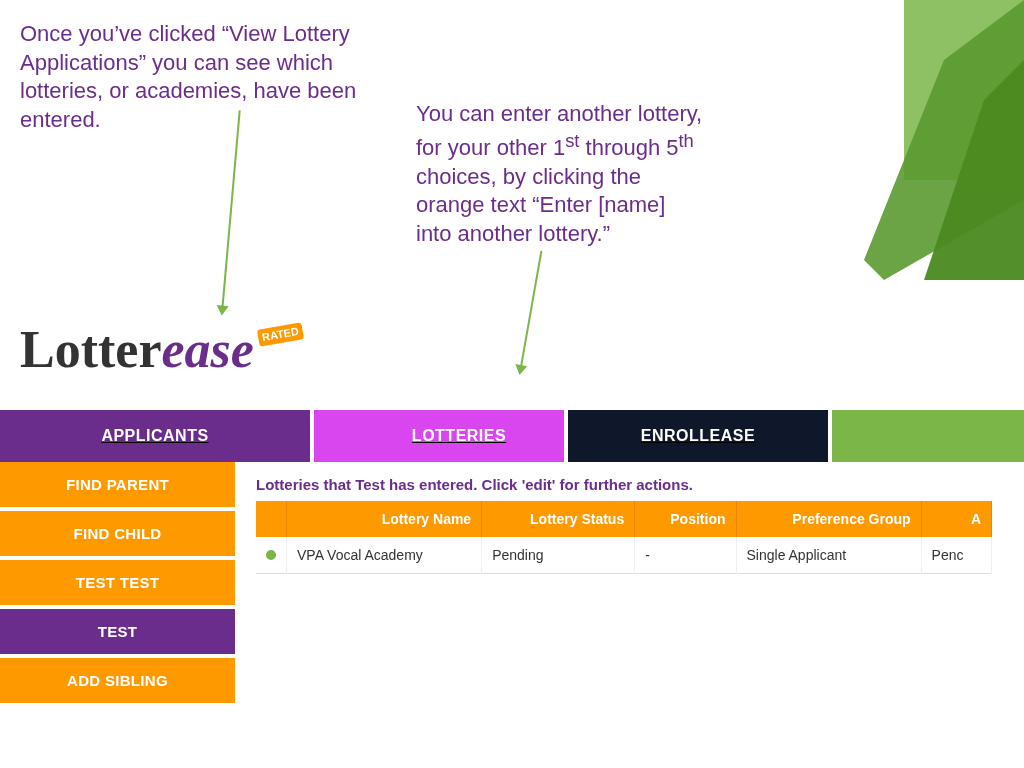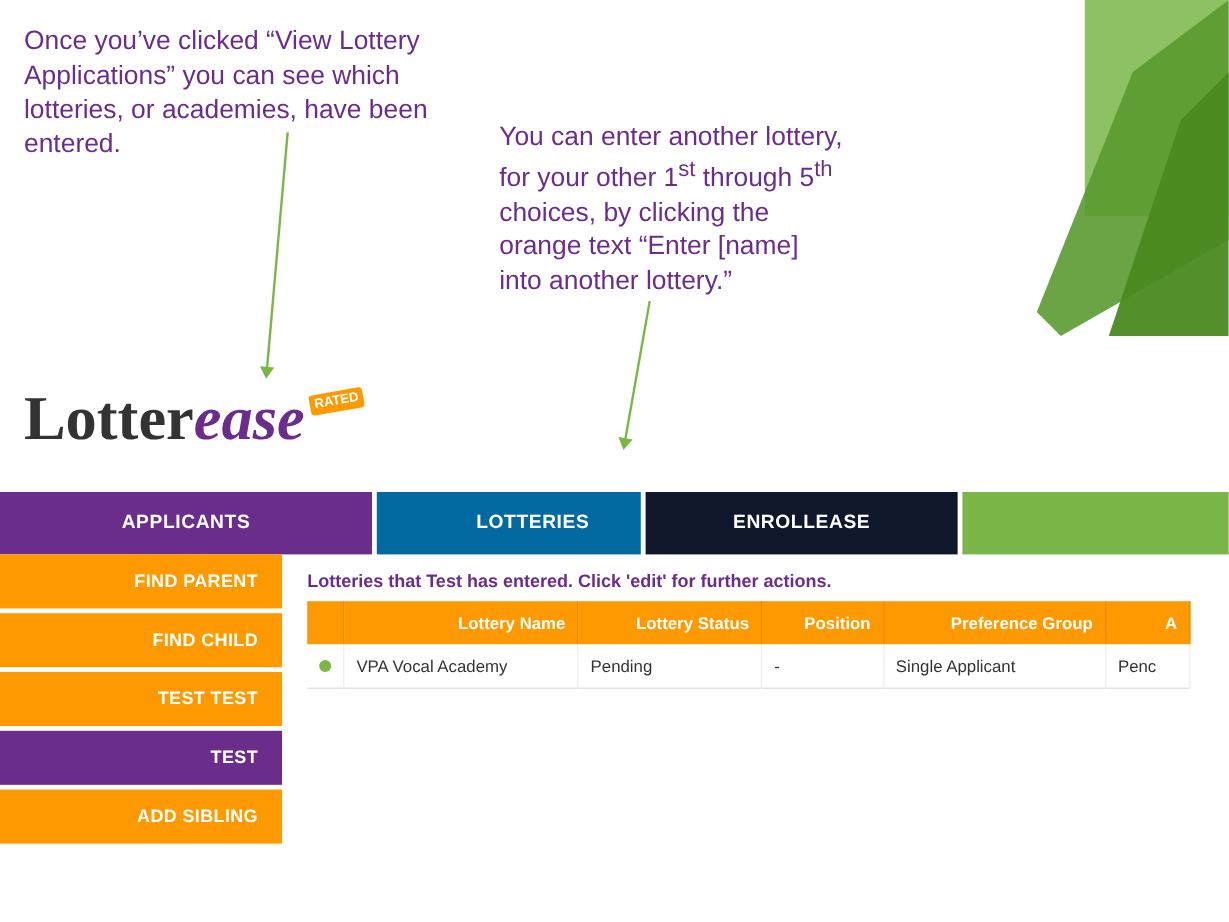--- a/index.html
+++ b/index.html
@@ -128,42 +128,43 @@
     }
 
     
     .nav-tabs {
       position: absolute;
       top: 410px;
       left: 0;
       right: 0;
       display: flex;
       height: 52px;
+      text-decoration: underline;
     }
 
     .nav-tab {
       display: flex;
       align-items: center;
       justify-content: center;
       font-weight: bold;
       font-size: 16px;
       cursor: pointer;
       letter-spacing: 0.5px;
     }
 
     .nav-tab-applicants {
       background: #6b2d8b;
       color: #fff;
       width: 310px;
     }
 
     .nav-tab-lotteries {
-      background: #0369a1;
-      color: #fff;
-      width: 220px;
+      background: #d946ef;
+      color: #fff;
+      width: 250px;
       margin-left: 4px;
       padding-left: 40px;
     }
 
     .nav-tab-enrollease {
       background: #0f172a;
       color: #fff;
       width: 260px;
       margin-left: 4px;
     }
@@ -187,21 +188,21 @@
       display: block;
       background: #f90;
       color: #fff;
       font-weight: bold;
       font-size: 15px;
       padding: 14px 20px;
       margin-bottom: 4px;
       cursor: pointer;
       border: none;
       width: 100%;
-      text-align: right;
+      text-align: center;
       letter-spacing: 0.3px;
     }
 
     .sidebar-btn-dark {
       background: #6b2d8b;
     }
 
     
     .main-content {
       position: absolute;

